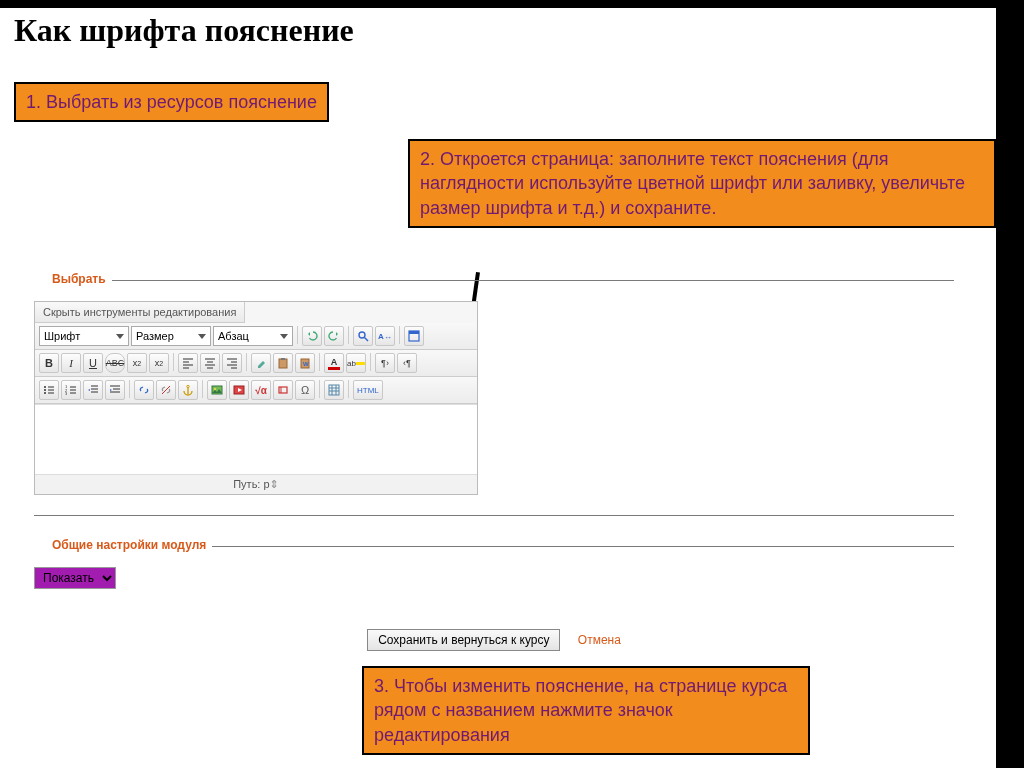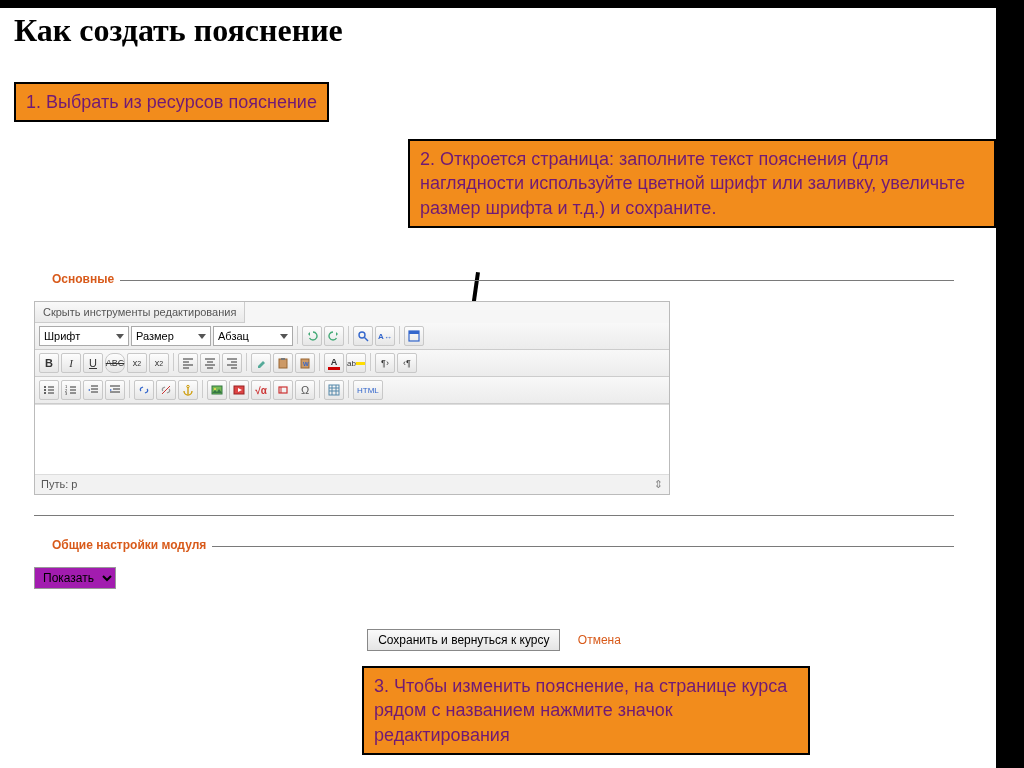--- a/index.html
+++ b/index.html
@@ -86,21 +86,21 @@
   .form-row { display: flex; align-items: flex-start; margin-bottom: 6px; }
   .form-label {
     width: 300px; text-align: right; padding-right: 18px;
     color: #d85a1a; font-size: 12px; padding-top: 4px;
   }
   .form-label .req { color: #c00; }
   .form-label.gray { color: #555; }
 
   .editor {
     border: 1px solid #bbb;
-    width: 636px;
+    width: 444px;
     background: #f6f6f6;
     font-size: 11px;
   }
   .editor-hide {
     border-bottom: 1px solid #ccc;
     padding: 4px 8px;
     color: #555;
     background: linear-gradient(#f9f9f9,#e9e9e9);
     cursor: pointer;
     display: inline-block;
@@ -142,21 +142,21 @@
   .tb-btn svg { width: 12px; height: 12px; }
   .sep { width: 1px; height: 18px; background: #ccc; margin: 0 2px; }
 
   .editor-body {
     background: #fff; height: 70px;
     border-top: 1px solid #ddd;
   }
   .editor-path {
     background: #f2f2f2; border-top: 1px solid #ddd;
     padding: 3px 6px; color: #555; font-size: 11px;
-    display: flex; justify-content: space-between;
+    display: flex; justify-content: center;
   }
   .resize { color: #888; cursor: ns-resize; }
 
   .native-select {
     font-size: 12px; height: 22px; border: 1px solid #999;
     background: #a21caf; padding: 0 4px;
   }
 
   .action-row {
     text-align: center; margin-top: 18px;
@@ -172,33 +172,33 @@
 
   .color-sw { width: 8px; height: 8px; display: inline-block; }
 </style>
 </head>
 <body>
 
 <div class="slide">
   <div class="black-top"></div>
   <div class="black-stripe"></div>
 
-  <h1 class="title">Как создать пояснение</h1>
+  <h1 class="title">Как шрифта пояснение</h1>
 
   <div class="callout c1">1. Выбрать из ресурсов пояснение</div>
   <div class="callout c2">2. Откроется страница: заполните текст пояснения (для наглядности используйте цветной шрифт или заливку, увеличьте размер шрифта и т.д.) и сохраните.</div>
 
   <div class="arrow-line"></div>
   <div class="arrow-head"></div>
 
   <div class="form-area">
 
     <div class="fieldset">
       <div class="toggle-tri"></div>
-      <div class="legend">Основные</div>
+      <div class="legend">Выбрать</div>
 
       <div class="form-row">
 
         <div class="editor">
           <div>
             <span class="editor-hide">Скрыть инструменты редактирования</span>
           </div>
 
           <div class="toolbar">
             <span class="tb-select" style="width:90px">Шрифт</span>

